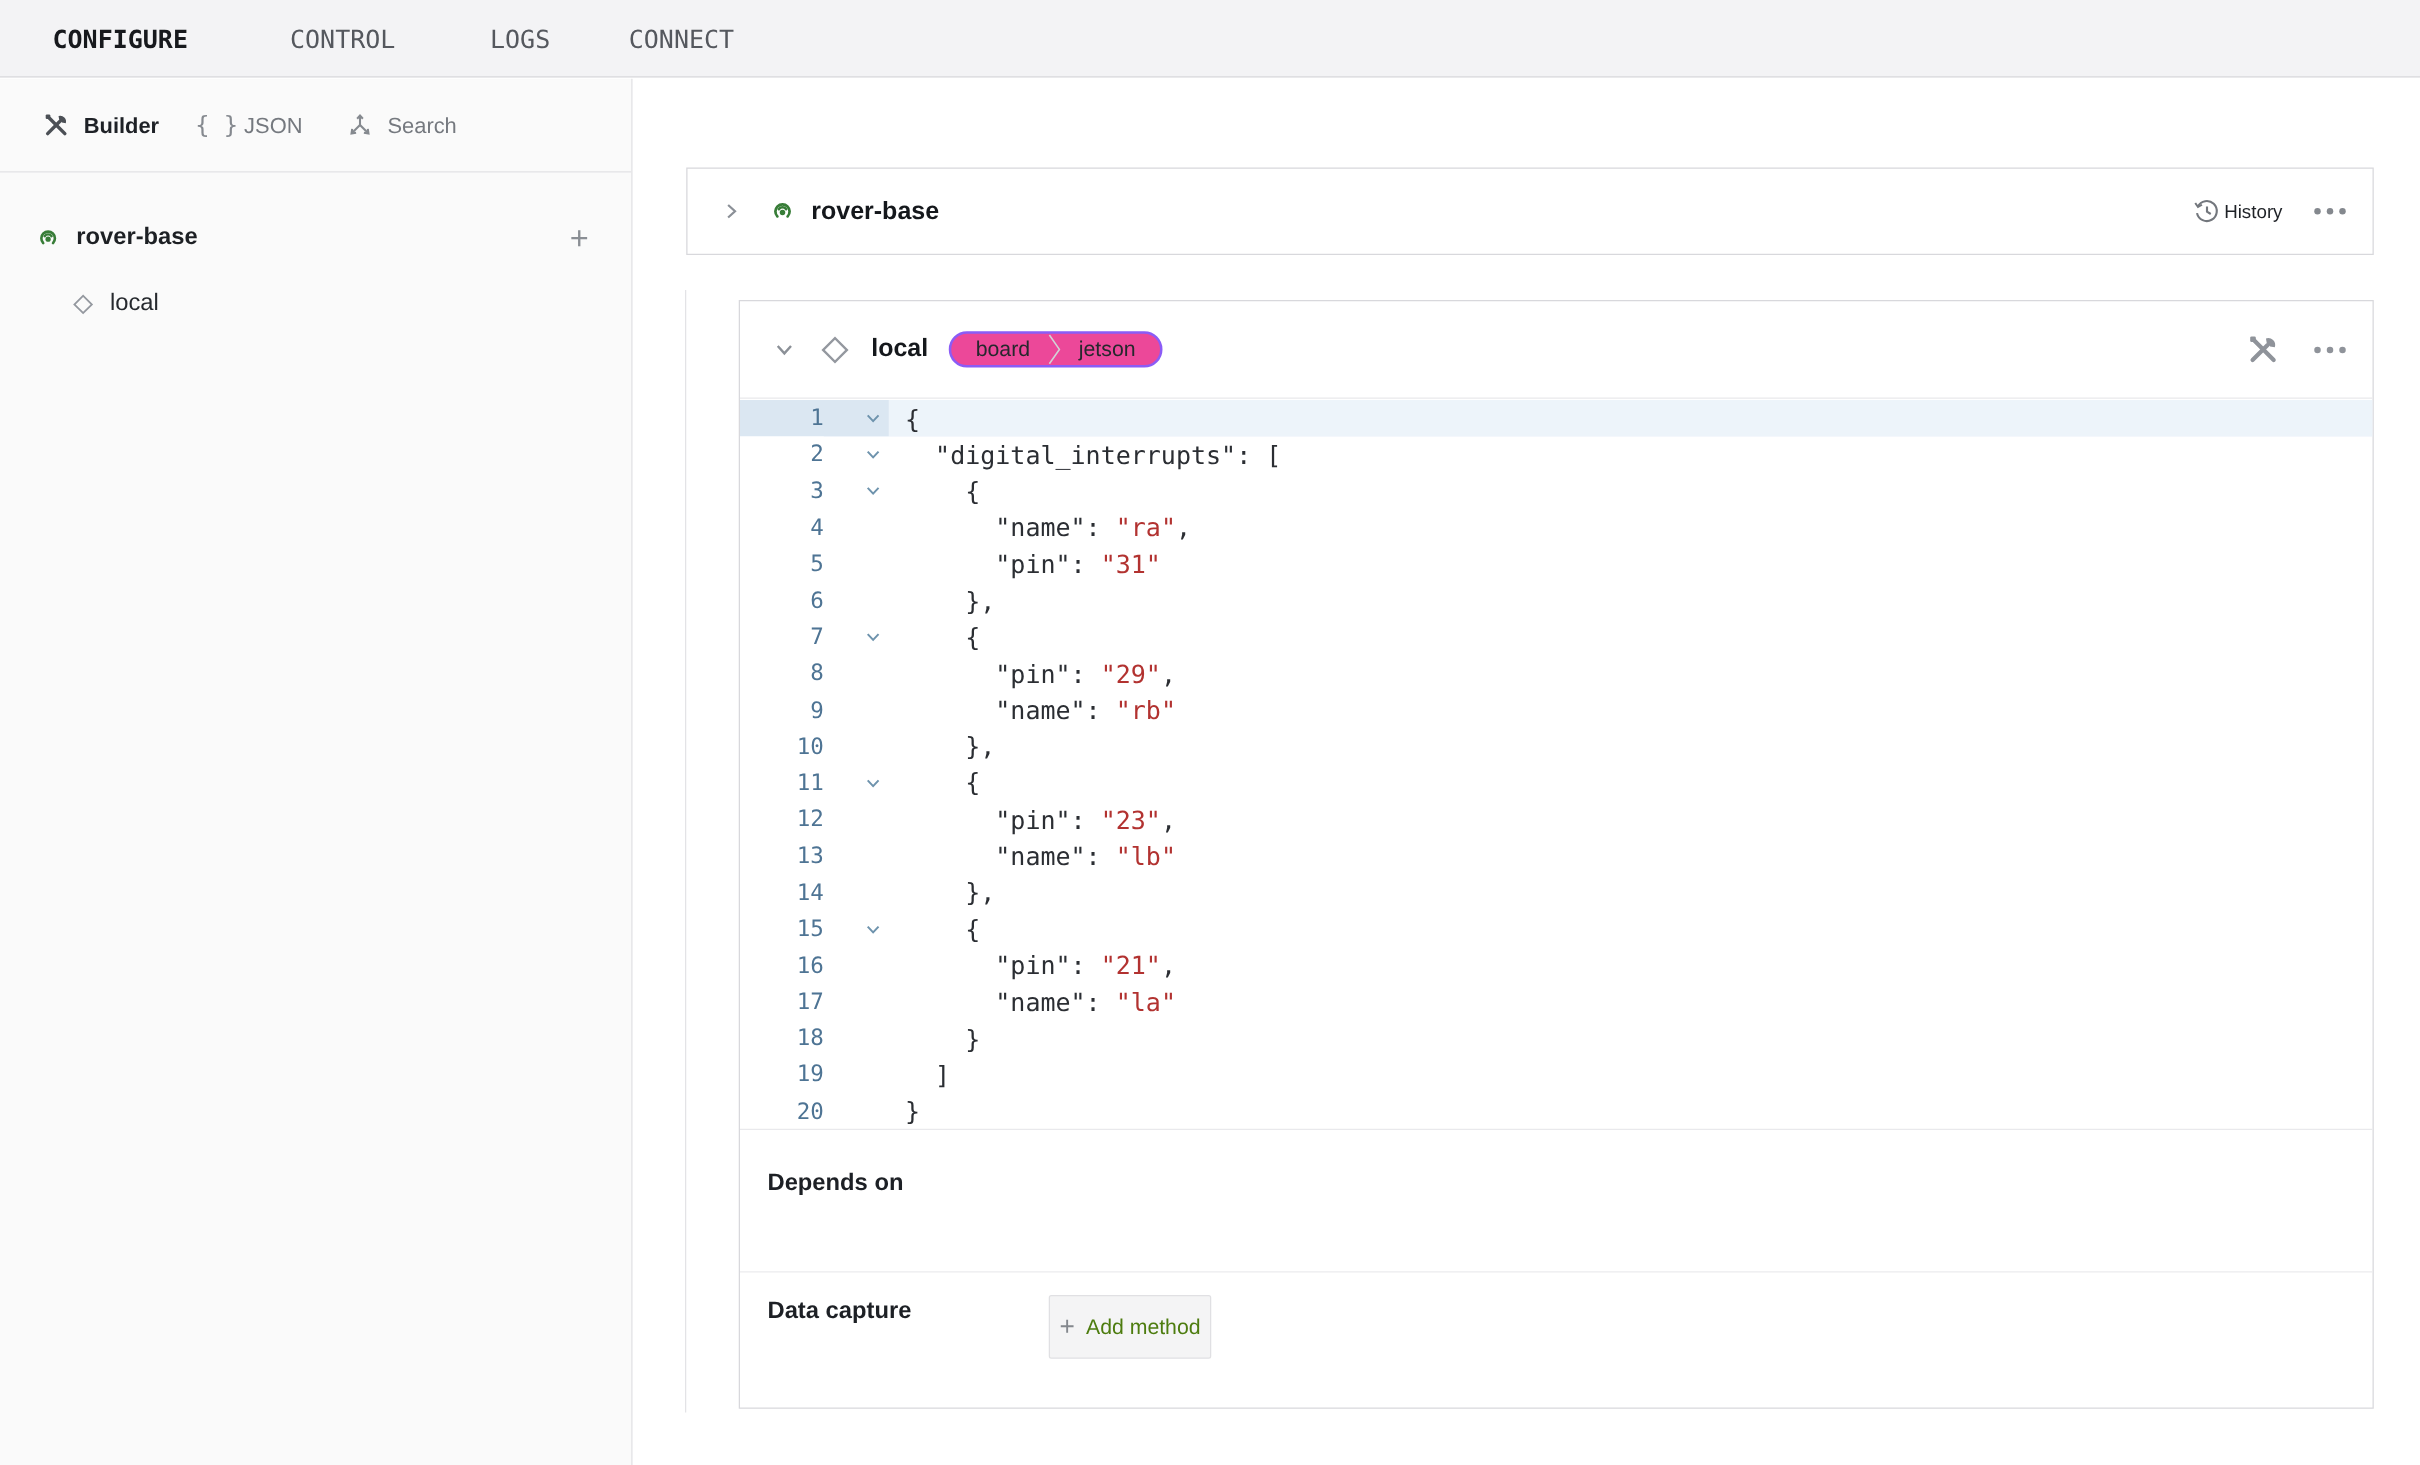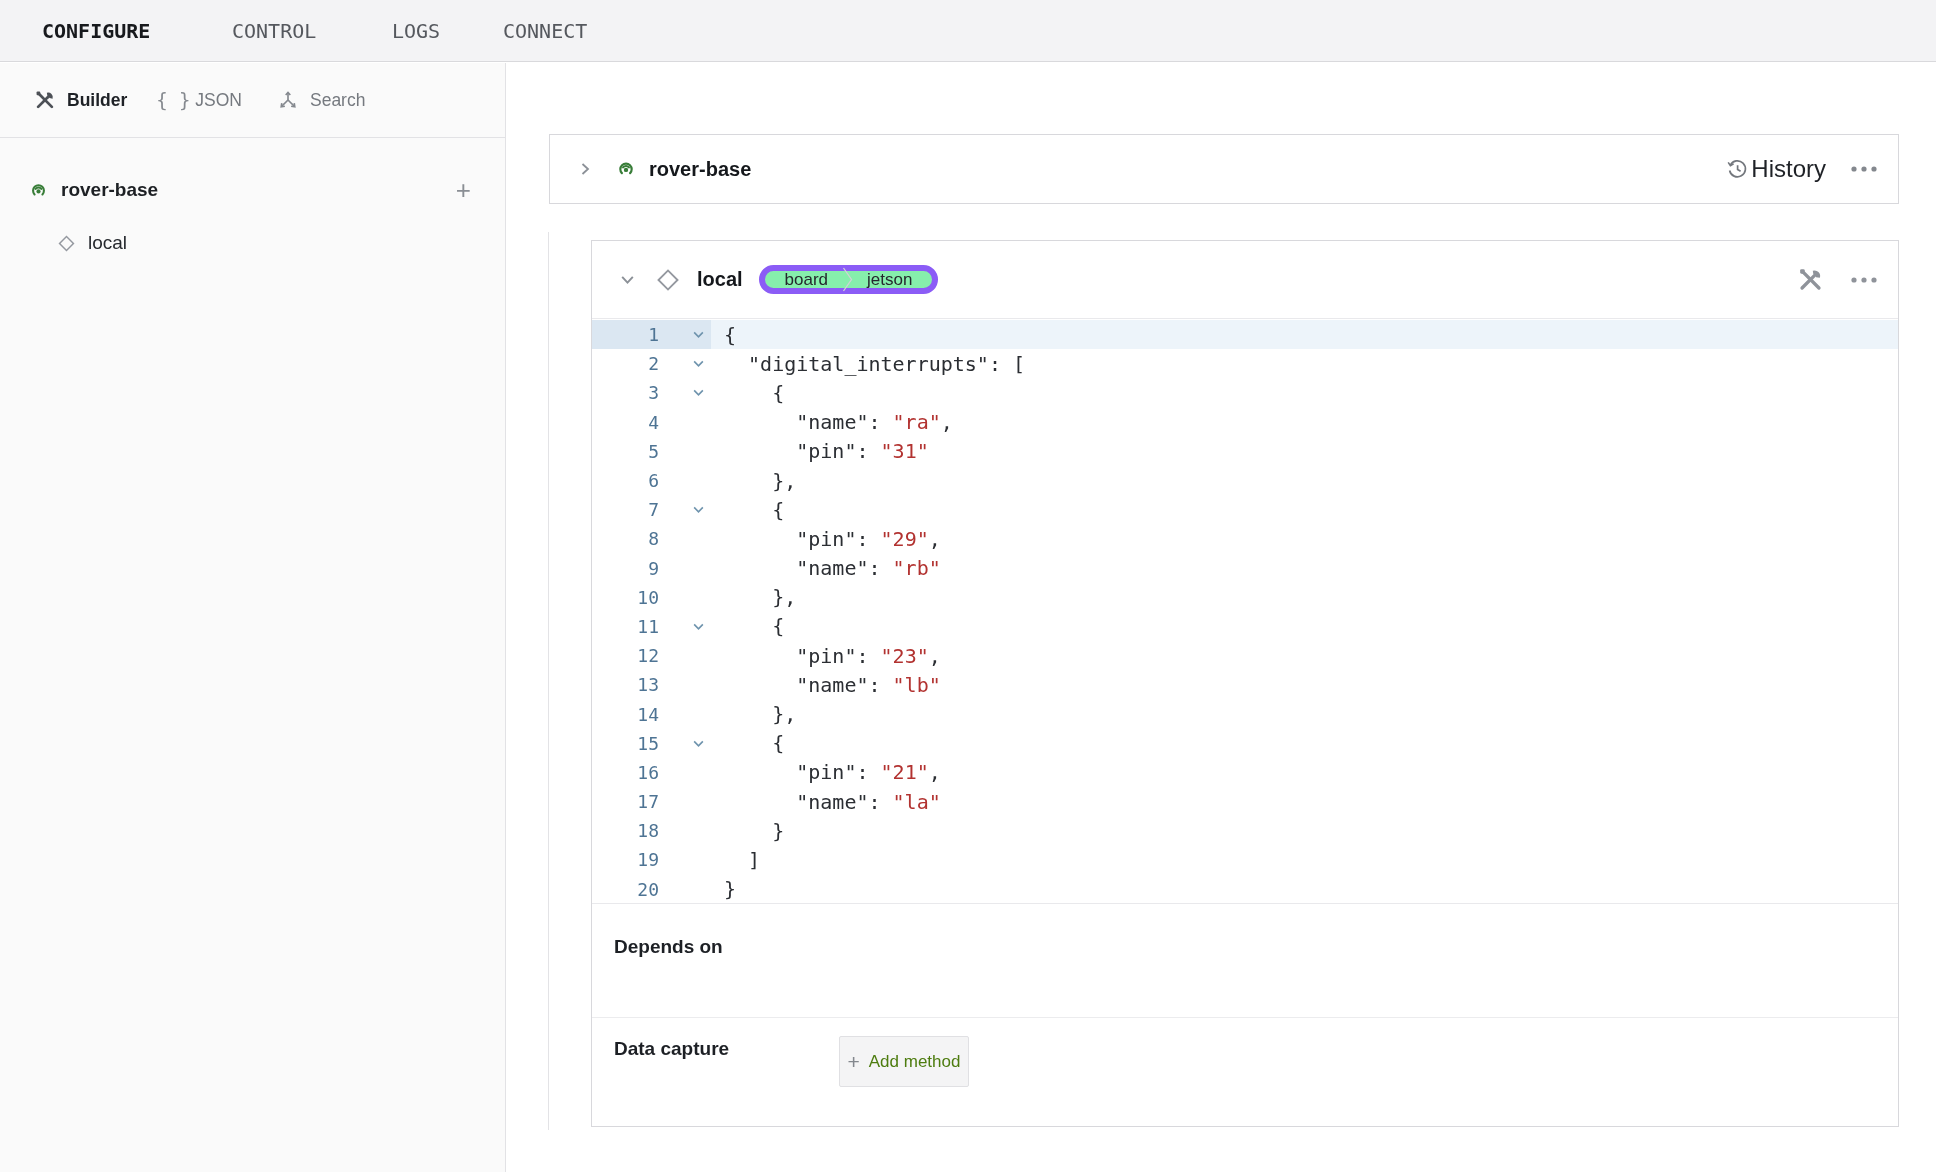--- a/index.html
+++ b/index.html
@@ -40,31 +40,31 @@
   .guide-line { position:absolute; left:41px; top:169px; width:1px; height:898px; background:#e3e3e6; }
 
   .card { position:absolute; background:#fff; border:1px solid #d8d8dc; }
   .card1 { left:42px; top:71px; width:1350px; height:70px; }
   .card-header { display:flex; align-items:center; height:100%; }
   .c1-chevron { margin-left:27px; display:inline-flex; cursor:pointer; }
   .c1-icon { margin-left:22px; display:inline-flex; }
   .c1-title { margin-left:12px; font-size:20px; font-weight:bold; color:#15181c; }
   .c1-right { margin-left:auto; display:flex; align-items:center; }
   .history-btn { display:flex; align-items:center; gap:2px; cursor:pointer;
-                 font-size:24px; color:#1f2227; }
+                 font-size:15px; color:#1f2227; }
   .dots-btn { margin-left:24px; margin-right:20px; display:inline-flex; cursor:pointer; }
 
   .card2 { left:84px; top:177px; width:1308px; height:887px; }
   .c2-header { position:absolute; left:0; top:0; width:100%; height:78px;
                display:flex; align-items:center; border-bottom:1px solid #e9e9ec; }
   .c2-chevron { margin-left:27px; display:inline-flex; cursor:pointer; }
   .c2-diamond { margin-left:20px; display:inline-flex; }
   .c2-title { margin-left:17px; font-size:20px; font-weight:bold; color:#15181c; }
   .tag-pill { margin-left:16px; height:29px; display:flex; align-items:center;
-              background:#86efac; border:6px solid #8b5cf6; border-radius:15px; padding:0 20px; }
+              background:#ec4899; border:2px solid #8b5cf6; border-radius:15px; padding:0 20px; }
   .tag-text { font-size:17px; color:#25282d; }
   .tag-sep { margin:0 14px; display:inline-flex; }
   .c2-right { margin-left:auto; display:flex; align-items:center; }
   .wrench-btn { display:inline-flex; cursor:pointer; }
   .c2-dots { margin-left:26px; margin-right:20px; display:inline-flex; cursor:pointer; }
 
   
   .editor { position:absolute; left:0; top:79px; width:100%; height:584px;
             font-family:"DejaVu Sans Mono", monospace; overflow:hidden;
             border-bottom:1px solid #e9e9ec; cursor:text; }

